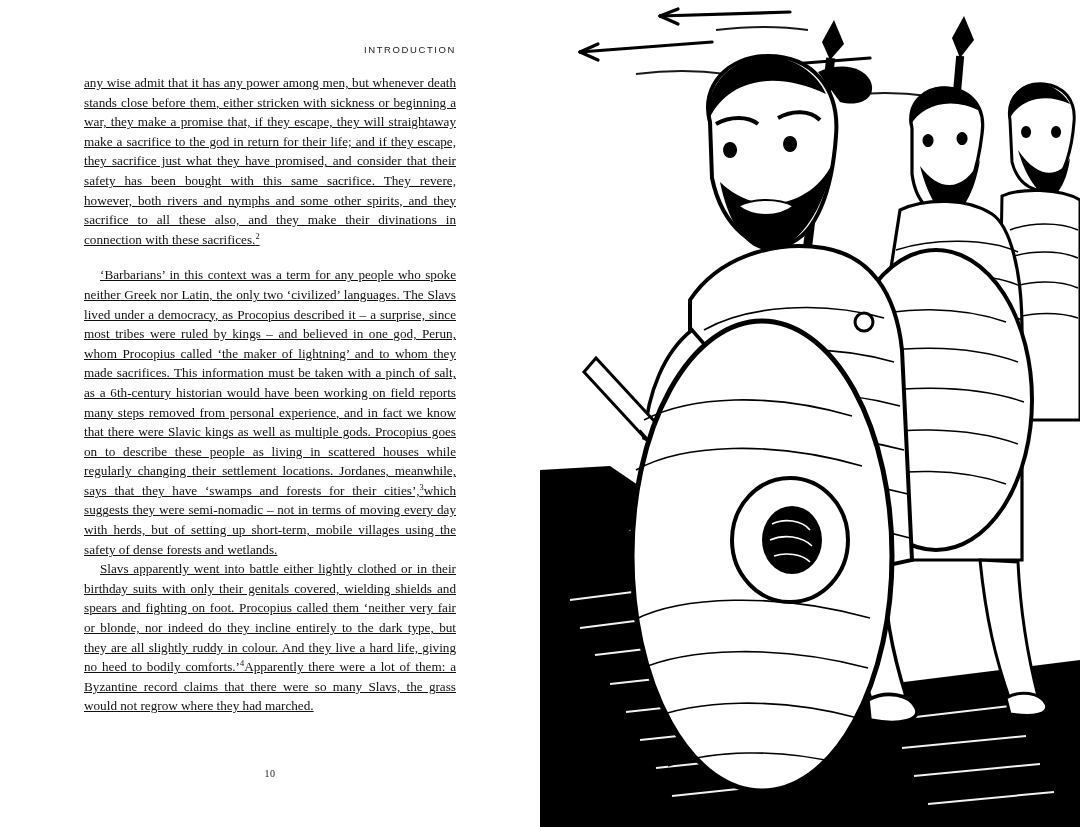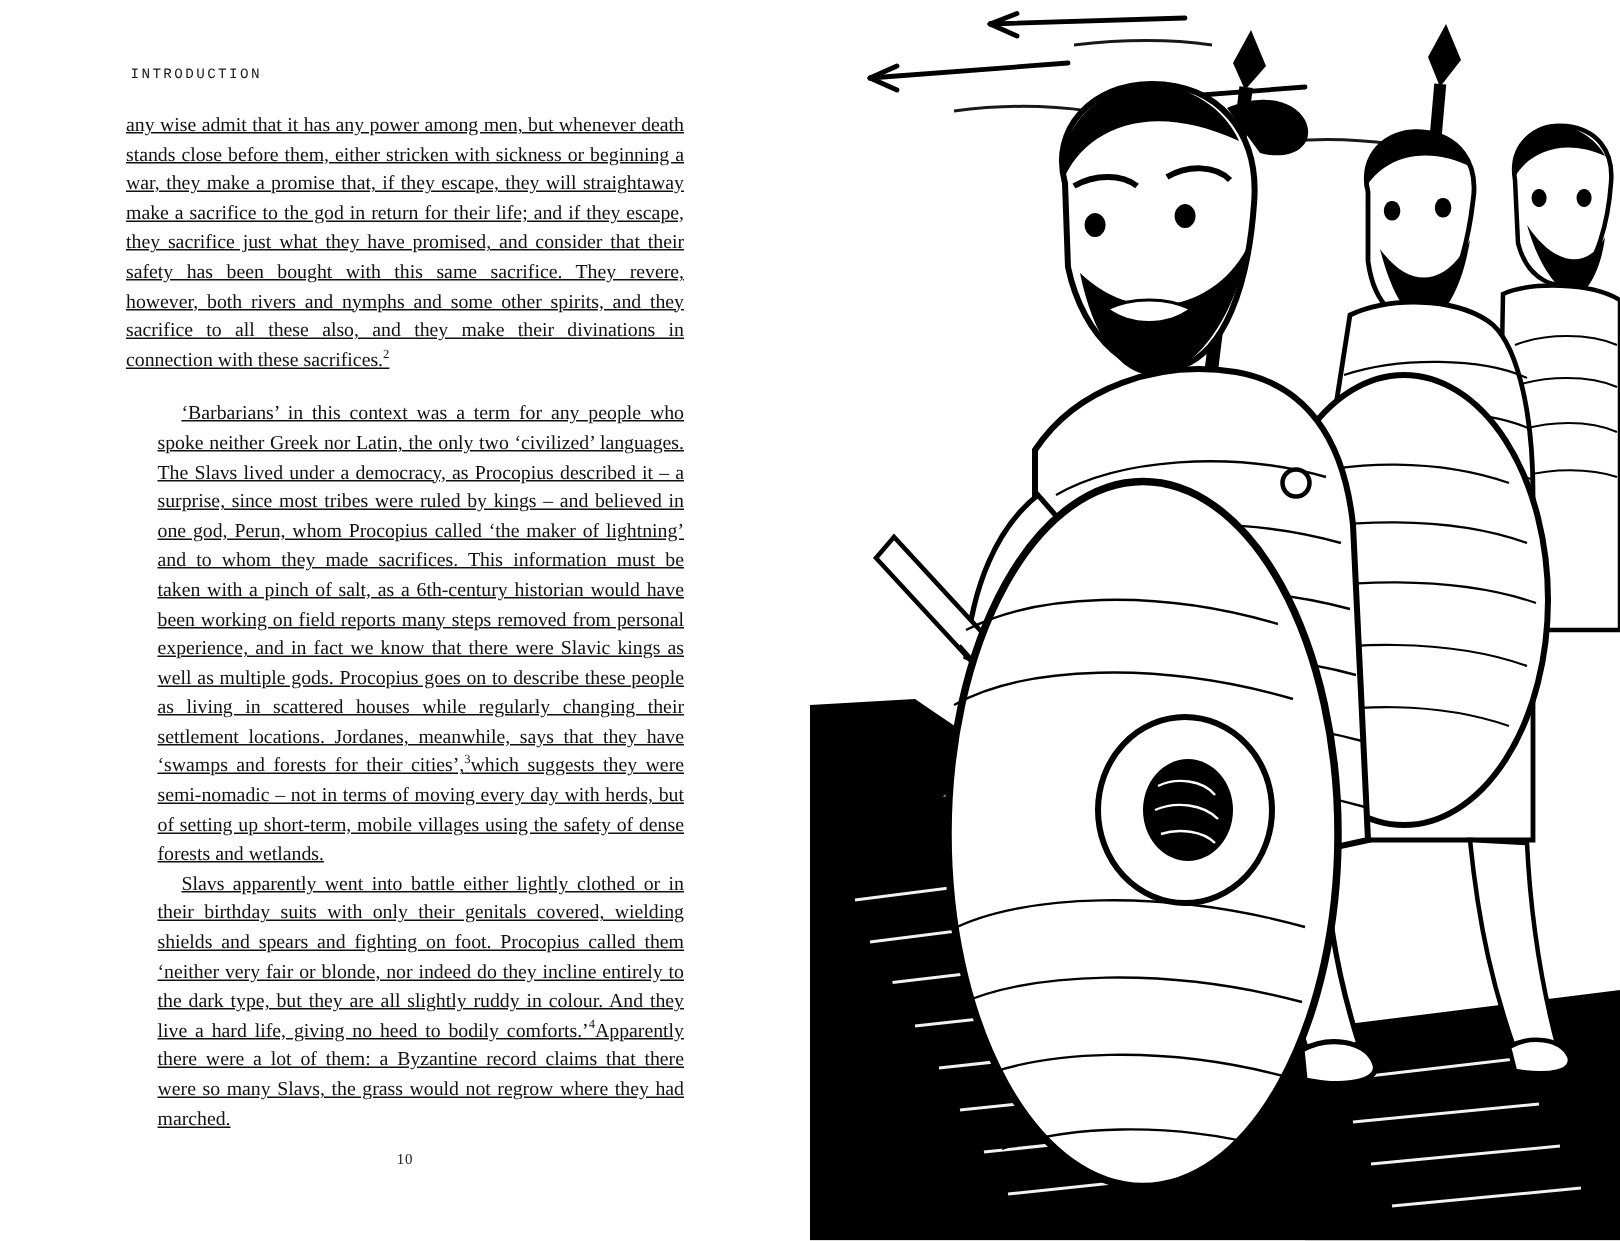--- a/index.html
+++ b/index.html
@@ -23,45 +23,44 @@
   
   .text-page {
     position: relative;
     width: 540px;
     height: 827px;
     background: #ffffff;
     box-sizing: border-box;
     padding: 44px 84px 0 84px;
   }
   .running-head {
-    font-family: Liberation Mono, monospace;
+    font-family: Liberation Sans, sans-serif;
     font-size: 9.5px;
     letter-spacing: 1.6px;
     text-transform: uppercase;
     color: #1a1a1a;
-    text-align: left;
+    text-align: right;
     margin: 0 0 18px 0;
     padding-left: 3px;
   }
   .body-col {
     width: 372px;
   }
   p.para {
     margin: 0;
     font-size: 13.2px;
     line-height: 19.6px;
     text-align: justify;
     text-justify: inter-word;
     color: #111111;
     hyphens: none;
     text-decoration: underline;
   }
   p.para + p.para {
     text-indent: 16px;
-    margin-left: 21px;
   }
   p.para.spaced {
     margin-top: 16px;
     text-indent: 16px;
   }
   sup.note {
     font-size: 8.4px;
     vertical-align: super;
     line-height: 0;
   }

